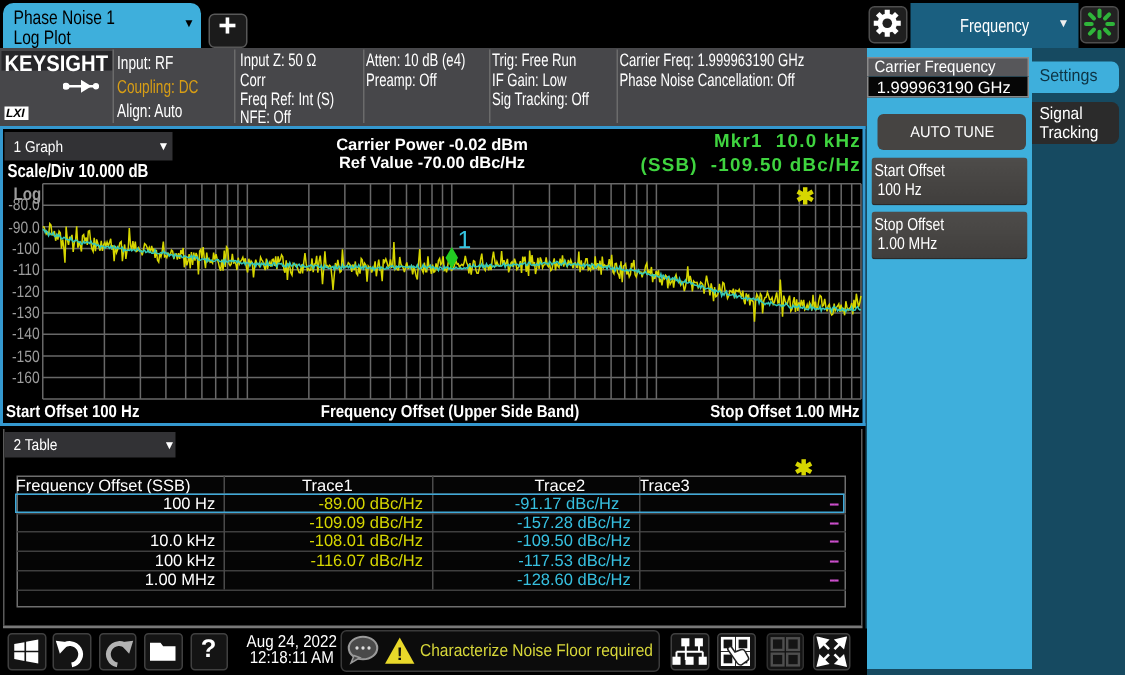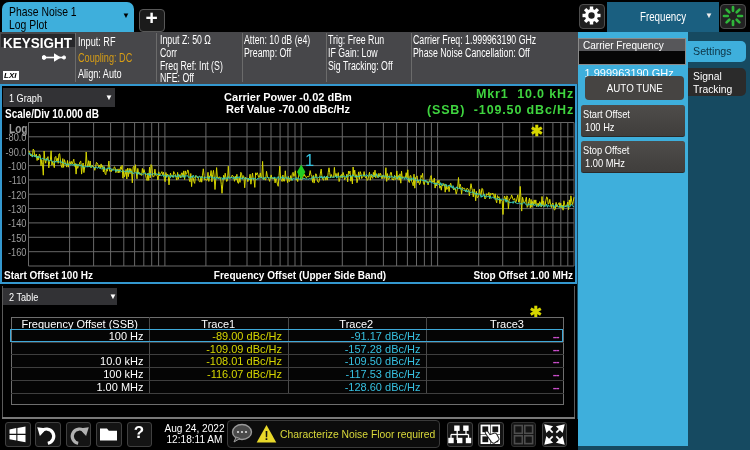--- a/index.html
+++ b/index.html
@@ -175,36 +175,36 @@
 <div style="left:2px;top:286px;width:1px;height:131px;background:#5a5a5a;"></div>
 <div style="left:573.5px;top:286px;width:1px;height:131px;background:#5a5a5a;"></div>
 <div style="left:2px;top:416.5px;width:572.5px;height:2px;background:#787878;"></div>
 
 <div style="left:2.5px;top:287.5px;width:114.5px;height:17px;background:#323235;"></div>
 <div style="left:9px;top:290.5px;color:#fff;font-size:10.5px;transform:scaleX(0.87);transform-origin:0 0;">2 Table</div>
 <div style="left:109px;top:291.5px;color:#fff;font-size:8px;">▼</div>
 <div style="left:529.5px;top:303px;color:#d6d600;font-size:15px;font-weight:bold;">✱</div>
 
 <div style="left:10.5px;top:316.5px;width:553.5px;height:88.8px;border:1px solid #6e6e6e;background:#050505;box-sizing:border-box;"></div>
-<div style="left:10.5px;top:317.7px;width:138.5px;text-align:center;color:#fff;font-size:11px;">Frequency Offset (SSB)</div>
+<div style="left:10.5px;top:317.7px;width:138.5px;color:#fff;font-size:11px;">Frequency Offset (SSB)</div>
 <div style="left:149.0px;top:317.7px;width:138.5px;text-align:center;color:#fff;font-size:11px;">Trace1</div>
-<div style="left:287px;top:317.7px;width:138.5px;text-align:center;color:#fff;font-size:11px;">Trace2</div>
-<div style="left:426.0px;top:317.7px;width:162px;text-align:center;color:#fff;font-size:11px;">Trace3</div>
+<div style="left:304px;top:317.7px;width:138.5px;text-align:center;color:#fff;font-size:11px;">Trace2</div>
+<div style="left:426.0px;top:317.7px;width:162px;color:#fff;font-size:11px;">Trace3</div>
 <div style="left:10.5px;top:329.0px;width:553.5px;height:1px;background:#5e5e5e;"></div>
 <div style="left:10.5px;top:341.7px;width:553.5px;height:1px;background:#3f3f3f;"></div>
 <div style="left:10.5px;top:354.4px;width:553.5px;height:1px;background:#3f3f3f;"></div>
 <div style="left:10.5px;top:367.1px;width:553.5px;height:1px;background:#3f3f3f;"></div>
 <div style="left:10.5px;top:379.8px;width:553.5px;height:1px;background:#3f3f3f;"></div>
 <div style="left:10.5px;top:392.5px;width:553.5px;height:1px;background:#3f3f3f;"></div>
 <div style="left:149.0px;top:316.5px;width:1px;height:76.0px;background:#4a4a4a;"></div>
 <div style="left:287.5px;top:316.5px;width:1px;height:76.0px;background:#4a4a4a;"></div>
 <div style="left:426.0px;top:316.5px;width:1px;height:76.0px;background:#4a4a4a;"></div>
 <div style="left:10.5px;top:329.8px;width:133.0px;text-align:right;color:#fff;font-size:11px;">100 Hz</div>
 <div style="left:149.0px;top:329.8px;width:133.0px;text-align:right;color:#d6d600;font-size:11px;">-89.00 dBc/Hz</div>
-<div style="left:287.5px;top:329.8px;width:133.0px;text-align:right;color:#37c0e0;font-size:11px;">-91.17 dBc/Hz</div>
+<div style="left:287.5px;top:329.8px;width:133.0px;text-align:center;color:#37c0e0;font-size:11px;padding-left:24px;">-91.17 dBc/Hz</div>
 <div style="left:426.0px;top:329.8px;width:132.5px;text-align:right;color:#cc4fcc;font-size:11.5px;font-weight:bold;letter-spacing:-1px;">--</div>
 <div style="left:149.0px;top:342.5px;width:133.0px;text-align:right;color:#d6d600;font-size:11px;">-109.09 dBc/Hz</div>
 <div style="left:287.5px;top:342.5px;width:133.0px;text-align:right;color:#37c0e0;font-size:11px;">-157.28 dBc/Hz</div>
 <div style="left:426.0px;top:342.5px;width:132.5px;text-align:right;color:#cc4fcc;font-size:11.5px;font-weight:bold;letter-spacing:-1px;">--</div>
 <div style="left:10.5px;top:355.2px;width:133.0px;text-align:right;color:#fff;font-size:11px;">10.0 kHz</div>
 <div style="left:149.0px;top:355.2px;width:133.0px;text-align:right;color:#d6d600;font-size:11px;">-108.01 dBc/Hz</div>
 <div style="left:287.5px;top:355.2px;width:133.0px;text-align:right;color:#37c0e0;font-size:11px;">-109.50 dBc/Hz</div>
 <div style="left:426.0px;top:355.2px;width:132.5px;text-align:right;color:#cc4fcc;font-size:11.5px;font-weight:bold;letter-spacing:-1px;">--</div>
 <div style="left:10.5px;top:367.9px;width:133.0px;text-align:right;color:#fff;font-size:11px;">100 kHz</div>
 <div style="left:149.0px;top:367.9px;width:133.0px;text-align:right;color:#d6d600;font-size:11px;">-116.07 dBc/Hz</div>
@@ -302,21 +302,21 @@
         <line x1="14.3" y1="14.3" x2="18.8" y2="18.8"></line>
 <path d="M3.4,3.4 L9.4,4.8 L4.8,9.4 z"></path>
         <path d="M21.6,3.4 L15.6,4.8 L20.2,9.4 z"></path>
 <path d="M3.4,21.6 L4.8,15.6 L9.4,20.2 z"></path>
         <path d="M21.6,21.6 L20.2,15.6 L15.6,20.2 z"></path>
       </g>
     </svg>
 <div style="left:577.9px;top:38.3px;width:108px;height:12.4px;background:#57575a;border:1px solid #8a8a8a;border-bottom:none;box-sizing:border-box;"></div>
 <div style="left:582.5px;top:39px;color:#fff;font-size:11px;transform:scaleX(0.91);transform-origin:0 0;">Carrier Frequency</div>
 <div style="left:577.9px;top:50.7px;width:108px;height:14px;background:#060606;border:1px solid #8a8a8a;border-top:none;box-sizing:border-box;"></div>
-<div style="left:584.5px;top:52.5px;color:#fff;font-size:11px;margin-top:14px;">1.999963190 GHz</div>
+<div style="left:584.5px;top:52.5px;color:#fff;font-size:11px;">1.999963190 GHz</div>
 <div style="left:584.5px;top:75.9px;width:99.7px;height:24.2px;background:#464442;border-radius:4px;"></div>
 <div style="left:584.5px;top:82px;width:99.7px;text-align:center;color:#fff;font-size:10.5px;transform:scaleX(0.93);">AUTO TUNE</div>
 <div style="left:581.2px;top:105px;width:104px;height:31.2px;background:linear-gradient(#4e4c4a,#403e3c);border-radius:2.5px;border-bottom:1px solid #2a2a2a;"></div>
 <div style="left:583.3px;top:107.6px;color:#fff;font-size:11.5px;transform:scaleX(0.81);transform-origin:0 0;">Start Offset</div>
 <div style="left:585.3px;top:121.2px;color:#fff;font-size:11.5px;transform:scaleX(0.81);transform-origin:0 0;">100 Hz</div>
 <div style="left:581.2px;top:140.9px;width:104px;height:31.2px;background:linear-gradient(#4e4c4a,#403e3c);border-radius:2.5px;border-bottom:1px solid #2a2a2a;"></div>
 <div style="left:583.3px;top:143.5px;color:#fff;font-size:11.5px;transform:scaleX(0.81);transform-origin:0 0;">Stop Offset</div>
 <div style="left:585.3px;top:157.1px;color:#fff;font-size:11.5px;transform:scaleX(0.81);transform-origin:0 0;">1.00 MHz</div>
 <div style="left:688px;top:41.4px;width:58.3px;height:20.8px;background:#3eafdc;border-radius:0 5px 5px 0;"></div>
 <div style="left:692.5px;top:44.5px;color:#0d3344;font-size:11.5px;transform:scaleX(0.93);transform-origin:0 0;">Settings</div>

